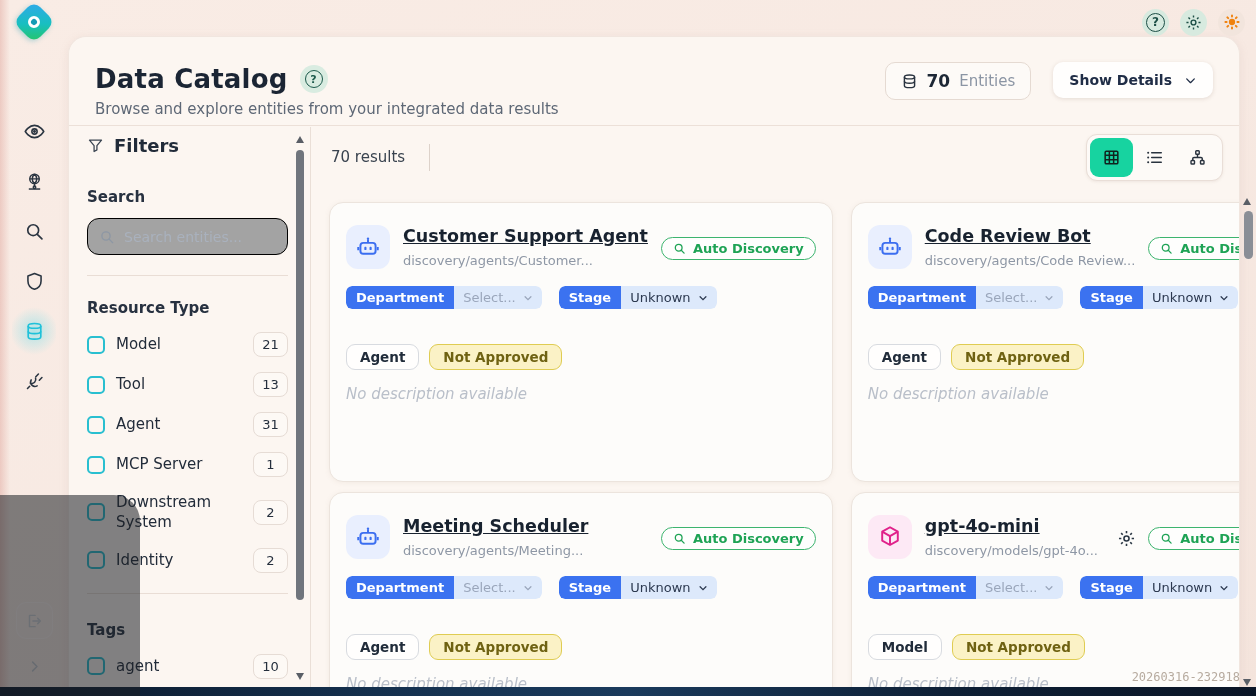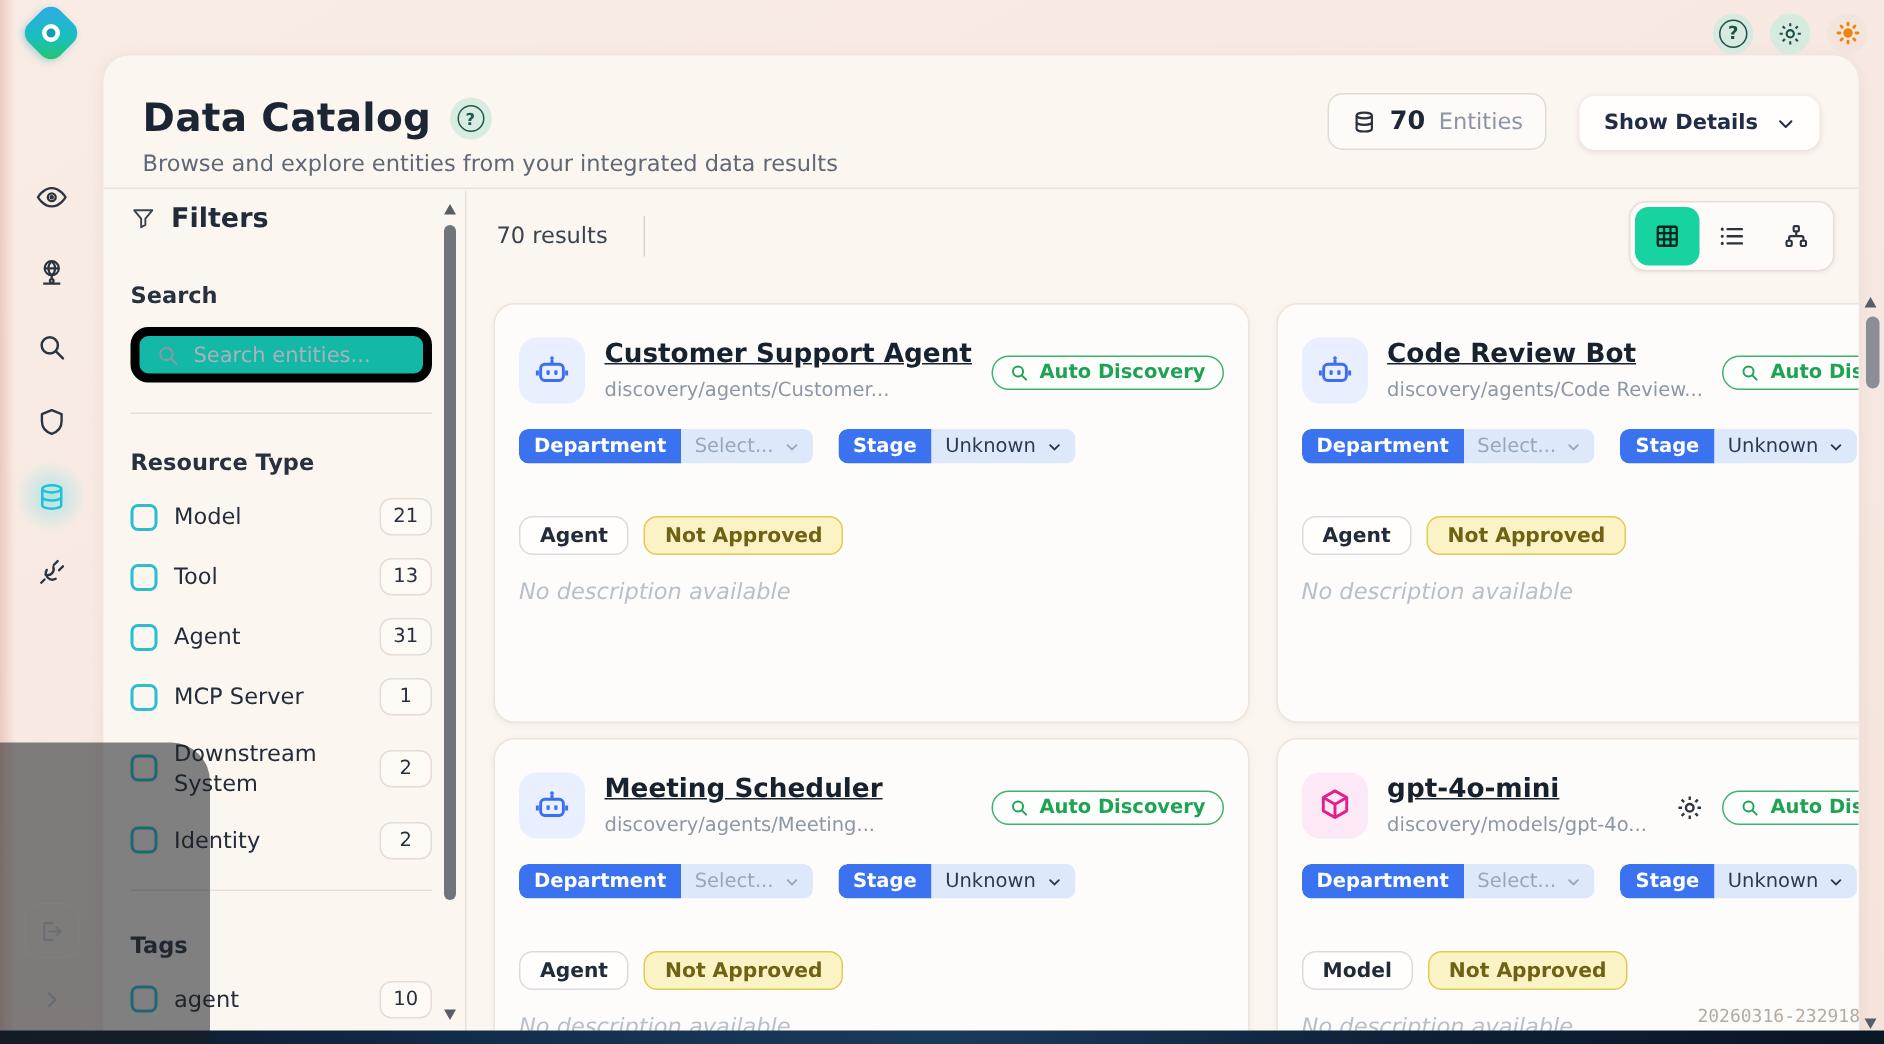--- a/index.html
+++ b/index.html
@@ -27,39 +27,39 @@
   .window { position:absolute; left:68px; top:36px; width:1172px; bottom:0;
             background:#fcf6f1; border:1px solid #f1e6df; border-bottom:none;
             border-radius:18px 18px 0 0; box-shadow:0 2px 10px rgba(180,150,140,.14); }
   .win-header { height:89px; border-bottom:1px solid #ece0d8; display:flex; align-items:center; padding:0 26px; }
   .title-row { display:flex; align-items:center; gap:12px;margin-top:20px; }
   .page-title { font-size:26px; font-weight:bold; color:#1b2534; letter-spacing:.2px; }
   .help-badge { width:28px; height:28px; border-radius:50%; background:#d9ece1; color:#1d5a4c;
                 display:flex; align-items:center; justify-content:center; cursor:pointer; }
   .help-badge .qmark { width:18px; height:18px; font-size:11px; }
   .subtitle { font-size:15px; color:#5e6876; margin-top:6px; }
-  .hdr-right { margin-left:auto; display:flex; align-items:flex-end; gap:22px; }
+  .hdr-right { margin-left:auto; display:flex; align-items:flex-start; gap:22px; }
   .entities-chip { display:flex; align-items:center; gap:9px; border:1px solid #e5dad2;
                    background:rgba(255,255,255,.45); border-radius:10px; padding:8px 15px; }
   .entities-chip svg { color:#29333f; }
   .entities-count { font-size:17px; font-weight:bold; color:#1d2735; }
   .entities-label { font-size:15px; color:#8b95a4; }
   .show-details { display:flex; align-items:center; gap:12px; background:#fffefd; border-radius:10px;
                   padding:10px 16px; font-size:14px; font-weight:600; color:#202d46;
                   box-shadow:0 1px 4px rgba(120,95,80,.18); cursor:pointer; }
 
   .win-body { position:absolute; top:90px; bottom:0; left:0; right:0; display:flex; }
 
   
   .filters { width:242px; border-right:1px solid #eadfd7; padding:8px 22px 0 18px; position:relative; overflow:hidden; }
   .filters-title { display:flex; align-items:center; gap:10px; font-size:18px; font-weight:600; color:#212b39; }
   .sec-label { font-size:15px; font-weight:600; color:#273140; }
   .search-label { margin-top:32px; }
   .search-box { margin-top:12px; height:37px; display:flex; align-items:center; gap:9px; padding:0 11px;
-                border:6px solid #000000; border-radius:12px; background:#14b8a6; color:#8d97a4; }
+                border:1px solid #000000; border-radius:12px; background:#a3a3a3; color:#8d97a4; }
   .search-box input { border:none; outline:none; background:transparent; font-size:14px; color:#333;
                       width:130px; font-family:inherit; }
   .search-box input::placeholder { color:#a9b1bd; }
   .fdivider { border-top:1px solid #e9ddd5; margin:20px 0 0; }
   .rt-label { margin-top:23px; }
   .frow { display:flex; align-items:center; gap:11px; margin-top:15px; min-height:25px; cursor:pointer; }
   .cbx { width:18px; height:18px; min-width:18px; border:2px solid #29bfd0; border-radius:5px; background:transparent; }
   .frow-label { flex:1; font-size:15px; color:#222c3a; line-height:1.35; }
   .count-badge { min-width:35px; height:25px; padding:0 8px; border:1px solid #e6dcd5; border-radius:8px;
                  background:#fdf9f5; font-size:13px; color:#252f3d; display:flex; align-items:center; justify-content:center; }

